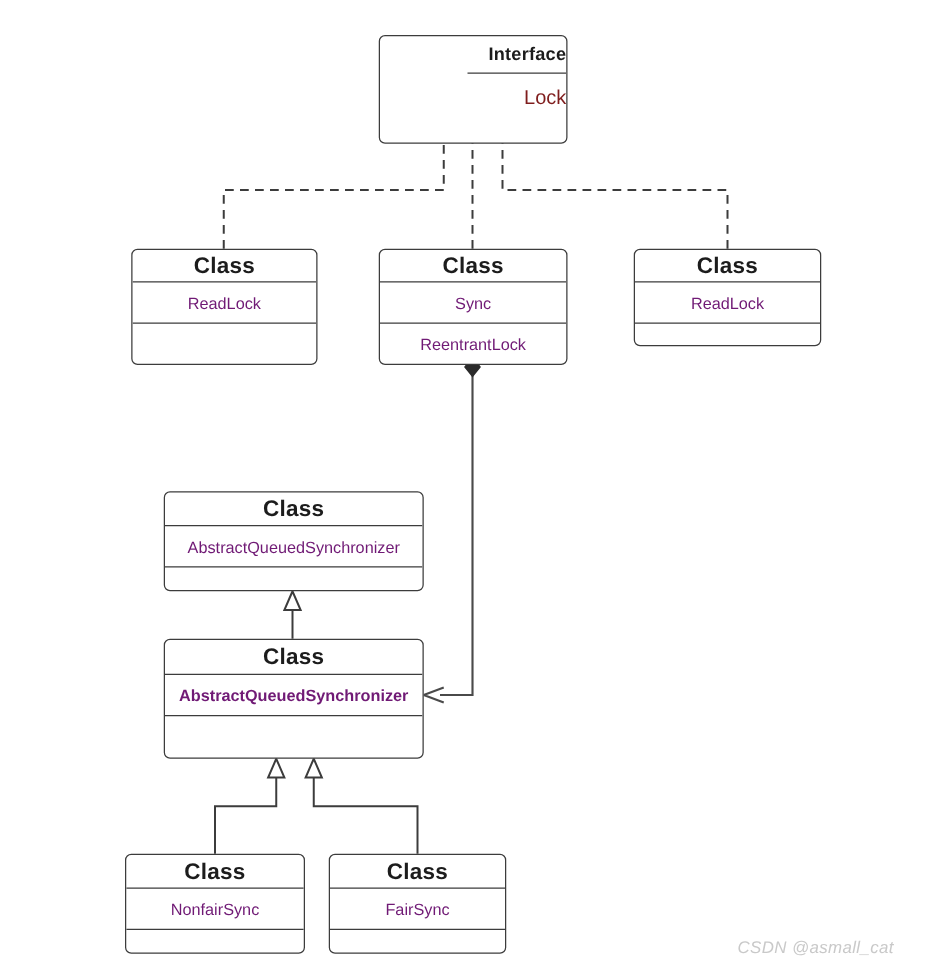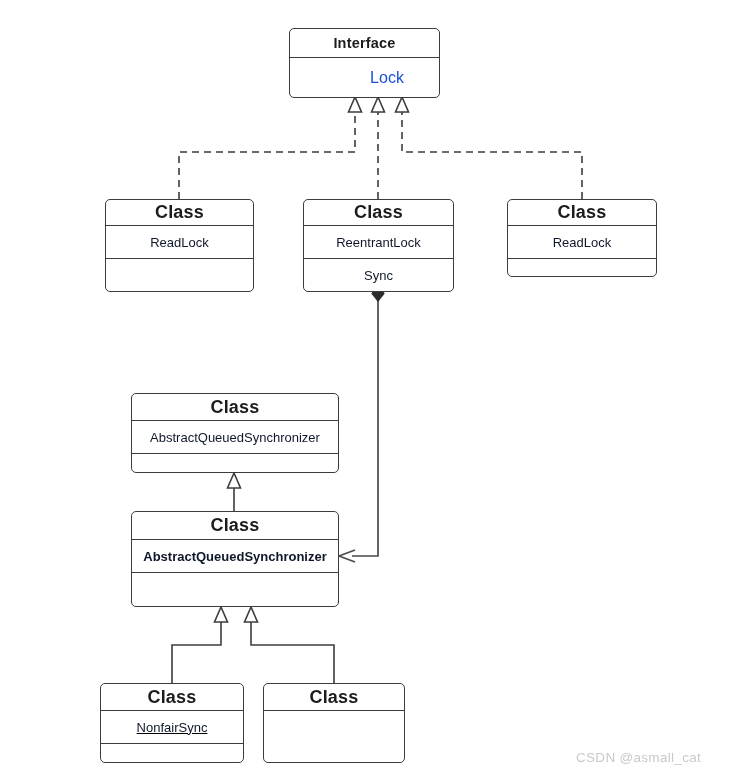--- a/index.html
+++ b/index.html
@@ -46,25 +46,25 @@
     font-weight: bold;
     font-size: 18px;
     color: #1c1c1c;
     letter-spacing: 0.2px;
   }
   .stereotype.iface {
     font-size: 14.5px;
   }
   .entity-name {
     font-size: 13px;
-    color: #0f172a;
+    color: #701a75;
   }
   .entity-name.big {
     font-size: 16px;
-    color: #1d4ed8;
+    color: #7f1d1d;
     margin-left: 45px;
   }
   .watermark {
     position: absolute;
     font-size: 13.5px;
     color: #c9c9c9;
     white-space: nowrap;
     letter-spacing: 0.3px;
   }
   svg.edges {
@@ -114,21 +114,21 @@
       <path d="M 172 683 L 172 645 L 221 645 L 221 622" fill="none" stroke="#3c3c3c" stroke-width="1.6"></path>
       <polygon points="221,607 214.5,622 227.5,622" fill="#ffffff" stroke="#3c3c3c" stroke-width="1.6" stroke-linejoin="miter"></polygon>
     </g>
 
     <g>
       <path d="M 334 683 L 334 645 L 251 645 L 251 622" fill="none" stroke="#3c3c3c" stroke-width="1.6"></path>
       <polygon points="251,607 244.5,622 257.5,622" fill="#ffffff" stroke="#3c3c3c" stroke-width="1.6" stroke-linejoin="miter"></polygon>
     </g>
   </svg>
 
-  <div class="uml-box" id="node-lock" style="left:289px; top:28px; width:151px; height:70px;">
+  <div class="uml-box" id="node-lock" style="left:303px; top:28px; width:151px; height:87px;align-items:flex-end;">
     <div class="compartment" style="height:29px;">
       <span class="stereotype iface">Interface</span>
     </div>
     <div class="compartment divider" style="height:41px;">
       <span class="entity-name big">Lock</span>
     </div>
   </div>
 
   <div class="uml-box" id="node-readlock" style="left:105px; top:199px; width:149px; height:93px;">
     <div class="compartment" style="height:25px;">
@@ -139,25 +139,25 @@
     </div>
     <div class="compartment divider" style="flex:1;">
       <span class="entity-name"></span>
     </div>
   </div>
 
   <div class="uml-box" id="node-reentrantlock" style="left:303px; top:199px; width:151px; height:93px;">
     <div class="compartment" style="height:25px;">
       <span class="stereotype">Class</span>
     </div>
+    <div class="compartment divider" style="flex:1;">
+      <span class="entity-name">Sync</span>
+    </div>
     <div class="compartment divider" style="height:33px;">
       <span class="entity-name">ReentrantLock</span>
-    </div>
-    <div class="compartment divider" style="flex:1;">
-      <span class="entity-name">Sync</span>
     </div>
   </div>
 
   <div class="uml-box" id="node-writelock" style="left:507px; top:199px; width:150px; height:78px;">
     <div class="compartment" style="height:25px;">
       <span class="stereotype">Class</span>
     </div>
     <div class="compartment divider" style="height:33px;">
       <span class="entity-name">ReadLock</span>
     </div>
@@ -187,32 +187,35 @@
     </div>
     <div class="compartment divider" style="flex:1;">
       <span class="entity-name"></span>
     </div>
   </div>
 
   <div class="uml-box" id="node-nonfairsync" style="left:100px; top:683px; width:144px; height:80px;">
     <div class="compartment" style="height:26px;">
       <span class="stereotype">Class</span>
     </div>
-    <div class="compartment divider" style="height:33px;text-decoration:underline;">
+    <div class="compartment divider" style="height:33px;">
       <span class="entity-name">NonfairSync</span>
     </div>
     <div class="compartment divider" style="flex:1;">
       <span class="entity-name"></span>
     </div>
   </div>
 
   <div class="uml-box" id="node-fairsync" style="left:263px; top:683px; width:142px; height:80px;">
     <div class="compartment" style="height:26px;">
       <span class="stereotype">Class</span>
     </div>
-    <div class="compartment divider" style="flex:1;">
-      <span class="entity-name"></span>
-    </div>
-  </div>
-
-  <div class="watermark" style="left:576px; top:750px;">CSDN @asmall_cat</div>
+    <div class="compartment divider" style="height:33px;">
+      <span class="entity-name">FairSync</span>
+    </div>
+    <div class="compartment divider" style="flex:1;">
+      <span class="entity-name"></span>
+    </div>
+  </div>
+
+  <div class="watermark" style="left:590px; top:750px;font-style:italic;">CSDN @asmall_cat</div>
 
 </div>
 
 </body></html>

